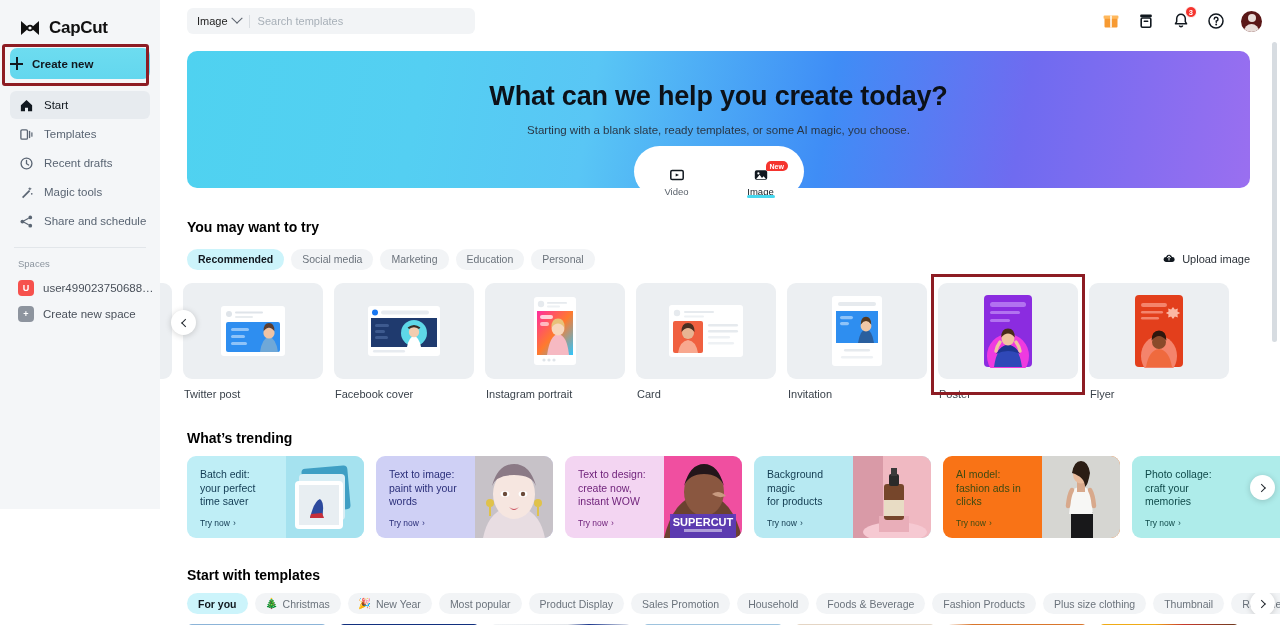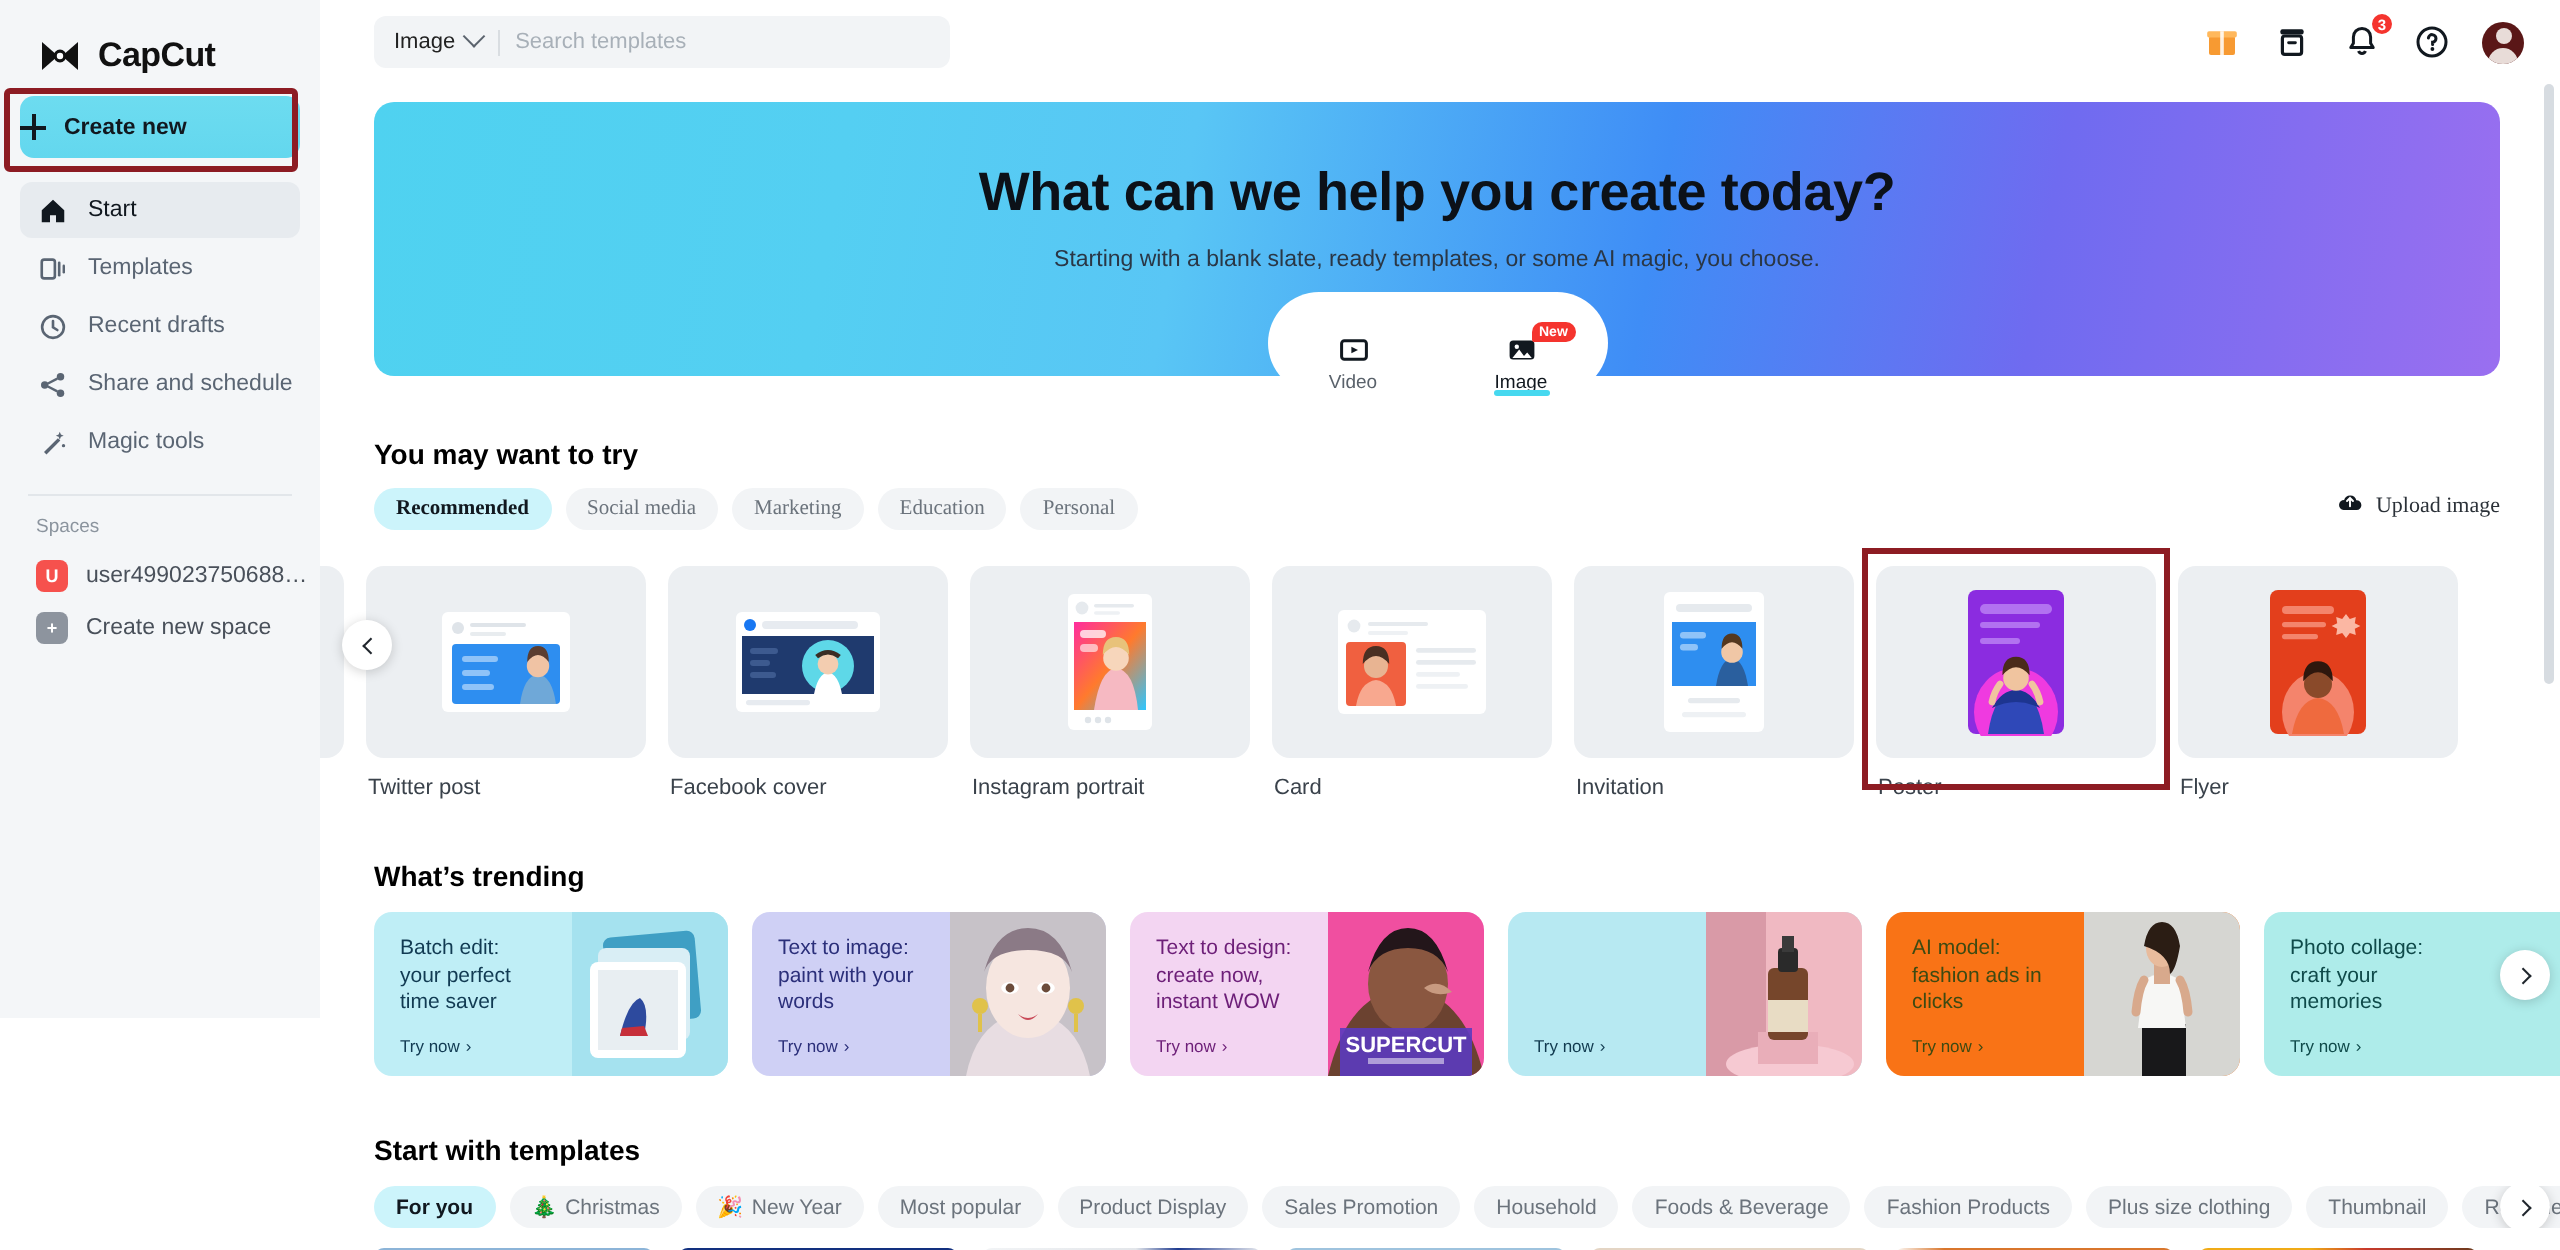--- a/index.html
+++ b/index.html
@@ -230,37 +230,37 @@
           <svg width="15" height="15" viewBox="0 0 16 16">
               <circle cx="8" cy="8" r="5.8" fill="none" stroke="#5a6573" stroke-width="1.4"></circle>
               <path d="M8 4.8 V8.2 L10.3 9.6" fill="none" stroke="#5a6573" stroke-width="1.4" stroke-linecap="round"></path>
             </svg>
         </span>
         <span>Recent drafts</span>
       </div>
       <div class="nav-item">
         <span class="nav-icon">
           <svg width="15" height="15" viewBox="0 0 16 16">
+              <path d="M3.2 12.8 L10.6 5.4 L11.9 6.7 L4.5 14.1 Z" fill="#5a6573"></path>
+              <path d="M11.6 2 l.6 1.5 1.5.6 -1.5.6 -.6 1.5 -.6-1.5 -1.5-.6 1.5-.6z" fill="#5a6573"></path>
+              <circle cx="13.6" cy="9.4" r=".9" fill="#5a6573"></circle>
+            </svg>
+        </span>
+        <span>Magic tools</span>
+      </div>
+      <div class="nav-item">
+        <span class="nav-icon">
+          <svg width="15" height="15" viewBox="0 0 16 16">
               <circle cx="12" cy="3.6" r="2" fill="#5a6573"></circle>
               <circle cx="3.6" cy="8" r="2" fill="#5a6573"></circle>
               <circle cx="12" cy="12.4" r="2" fill="#5a6573"></circle>
               <path d="M10.3 4.6 L5.3 7.2 M5.3 8.8 L10.3 11.4" stroke="#5a6573" stroke-width="1.3"></path>
             </svg>
         </span>
         <span>Share and schedule</span>
-      </div>
-      <div class="nav-item">
-        <span class="nav-icon">
-          <svg width="15" height="15" viewBox="0 0 16 16">
-              <path d="M3.2 12.8 L10.6 5.4 L11.9 6.7 L4.5 14.1 Z" fill="#5a6573"></path>
-              <path d="M11.6 2 l.6 1.5 1.5.6 -1.5.6 -.6 1.5 -.6-1.5 -1.5-.6 1.5-.6z" fill="#5a6573"></path>
-              <circle cx="13.6" cy="9.4" r=".9" fill="#5a6573"></circle>
-            </svg>
-        </span>
-        <span>Magic tools</span>
       </div>
     </nav>
 
     <div class="divider"></div>
     <div class="spaces-label">Spaces</div>
 
     <div class="space-item">
       <span class="space-av user">U</span>
       <span>user499023750688…</span>
     </div>
@@ -338,21 +338,21 @@
           </div>
           <span class="new-badge">New</span>
           <div class="mode-lbl">Image</div>
           <div class="mode-underline"></div>
         </div>
       </div>
     </div>
 
     <div style="margin-top:31px;">
       <div class="sect-title">You may want to try</div>
-      <div style="position:relative;height:30px;display:flex;align-items:flex-start;margin-top:9px;font-family:Liberation Serif, serif;">
+      <div style="position:relative;height:30px;display:flex;align-items:center;margin-top:9px;">
         <div class="chips">
           <span class="chip active">Recommended</span>
           <span class="chip">Social media</span>
           <span class="chip">Marketing</span>
           <span class="chip">Education</span>
           <span class="chip">Personal</span>
         </div>
         <div class="upload-btn">
           <span>
             <svg width="14" height="14" viewBox="0 0 16 16">
@@ -586,20 +586,25 @@
               <ellipse cx="40" cy="36" rx="20" ry="24" fill="#8a5740"></ellipse>
               <path d="M20 30 q6-22 20-22 q14 0 20 22 q-5-12 -20-12 q-15 0-20 12z" fill="#23161a"></path>
               <path d="M48 38 q7-5 14 2 q-8 3 -14-2z" fill="#c89a80"></path>
               <rect x="6" y="58" width="66" height="24" fill="#5b3bbf" opacity=".9"></rect>
               <text x="39" y="70" font-size="11" font-weight="bold" fill="#fff" text-anchor="middle" font-family="Liberation Sans">SUPERCUT</text>
               <rect x="20" y="73" width="38" height="3" fill="#fff" opacity=".5"></rect>
             </svg>
           </div>
 
           <div class="tr-card" style="background:#b7e9f2;">
+            <div class="tr-text">
+              <div class="tr-title" style="color:#123b50;white-space:pre-line;">Background
+magic
+for products</div>
+            </div>
             <div class="tr-try" style="color:#123b50;">
               <span>Try now</span>
                 <span>›</span>
             </div>
             <svg class="tr-img" viewBox="0 0 78 82">
               <rect width="78" height="82" fill="#f0b9c2"></rect>
               <rect x="0" y="0" width="30" height="82" fill="#d99aa7"></rect>
               <ellipse cx="42" cy="76" rx="32" ry="10" fill="#f6c9d2"></ellipse>
               <rect x="26" y="60" width="30" height="16" fill="#e9aeb9"></rect>
               <rect x="31" y="28" width="20" height="36" rx="3" fill="#6b3c1e" opacity=".92"></rect>

